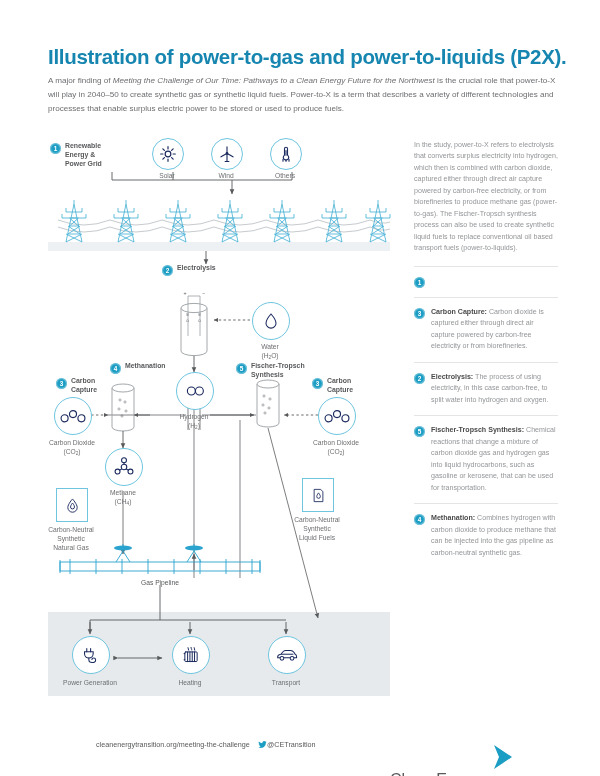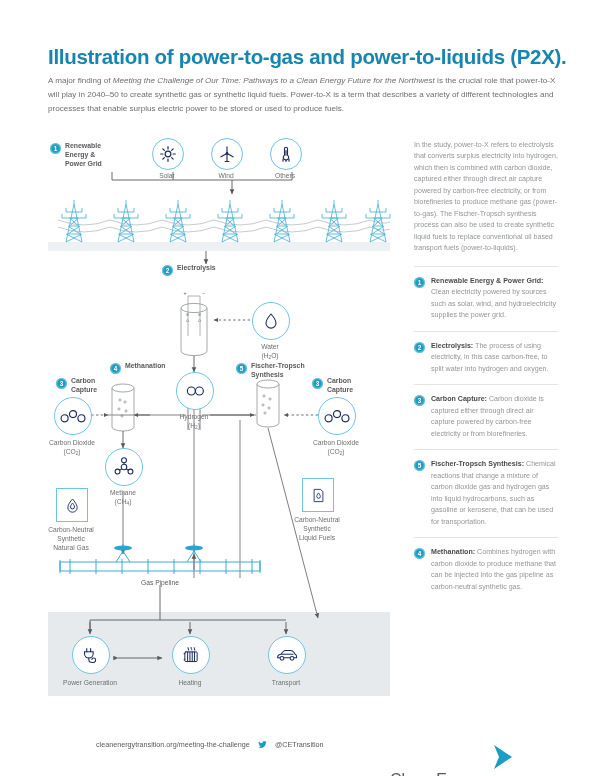--- a/index.html
+++ b/index.html
@@ -55,21 +55,21 @@
     position:absolute;border-radius:50%;border:1.1px solid #6fc5e0;
     background:#fff;display:flex;align-items:center;justify-content:center;
   }
   .sq{
     position:absolute;border:1.1px solid #6fc5e0;background:#fff;
     display:flex;align-items:center;justify-content:center;
   }
 
   
   .foot-url{position:absolute;left:48px;top:740px;font-size:7.2px;color:#58595b;padding-left:48px;}
-  .foot-tw{position:absolute;left:258px;top:740px;font-size:7.2px;color:#58595b;display:flex;align-items:center;gap:8px;}
+  .foot-tw{position:absolute;left:258px;top:740px;font-size:7.2px;color:#58595b;display:flex;align-items:center;gap:0;}
   .logo-wrap{position:absolute;right:42px;top:725px;display:flex;align-items:center;gap:5px;}
   .sub{font-size:0.72em;vertical-align:-0.18em;}
 </style>
 </head>
 <body>
 
 <div class="page">
 
   <div class="title" id="ttl">Illustration of power-to-gas and power-to-liquids (P2X).</div>
   <div class="intro">
@@ -434,29 +434,28 @@
     <div class="lbl" style="left:50px;top:548px;width:80px;">Power Generation</div>
     <div class="lbl" style="left:150px;top:548px;width:80px;">Heating</div>
     <div class="lbl" style="left:246px;top:548px;width:80px;">Transport</div>
   </div>
 
   <div class="sidebar">
     <div class="side-intro">In the study, power-to-X refers to electrolysis that converts surplus electricity into hydrogen, which then is combined with carbon dioxide, captured either through direct air capture powered by carbon-free electricity, or from biorefineries to produce methane gas (power-to-gas). The Fischer-Tropsch synthesis process can also be used to create synthetic liquid fuels to replace conventional oil based transport fuels (power-to-liquids).</div>
     <div id="side-list">
         <div class="side-item">
           <div class="badge">1</div>
-          <div class="txt"><b>Renewable Energy &amp; Power Grid:</b> Clean electricity powered by sources such as solar, wind, and hydroelectricity supplies the power grid.</div>
+        </div>
+        <div class="side-item">
+          <div class="badge">3</div>
+          <div class="txt"><b>Carbon Capture:</b> Carbon dioxide is captured either through direct air capture powered by carbon-free electricity or from biorefineries.</div>
         </div>
         <div class="side-item">
           <div class="badge">2</div>
           <div class="txt"><b>Electrolysis:</b> The process of using electricity, in this case carbon-free, to split water into hydrogen and oxygen.</div>
-        </div>
-        <div class="side-item">
-          <div class="badge">3</div>
-          <div class="txt"><b>Carbon Capture:</b> Carbon dioxide is captured either through direct air capture powered by carbon-free electricity or from biorefineries.</div>
         </div>
         <div class="side-item">
           <div class="badge">5</div>
           <div class="txt"><b>Fischer-Tropsch Synthesis:</b> Chemical reactions that change a mixture of carbon dioxide gas and hydrogen gas into liquid hydrocarbons, such as gasoline or kerosene, that can be used for transportation.</div>
         </div>
         <div class="side-item">
           <div class="badge">4</div>
           <div class="txt"><b>Methanation:</b> Combines hydrogen with carbon dioxide to produce methane that can be injected into the gas pipeline as carbon-neutral synthetic gas.</div>
         </div>
       </div>

